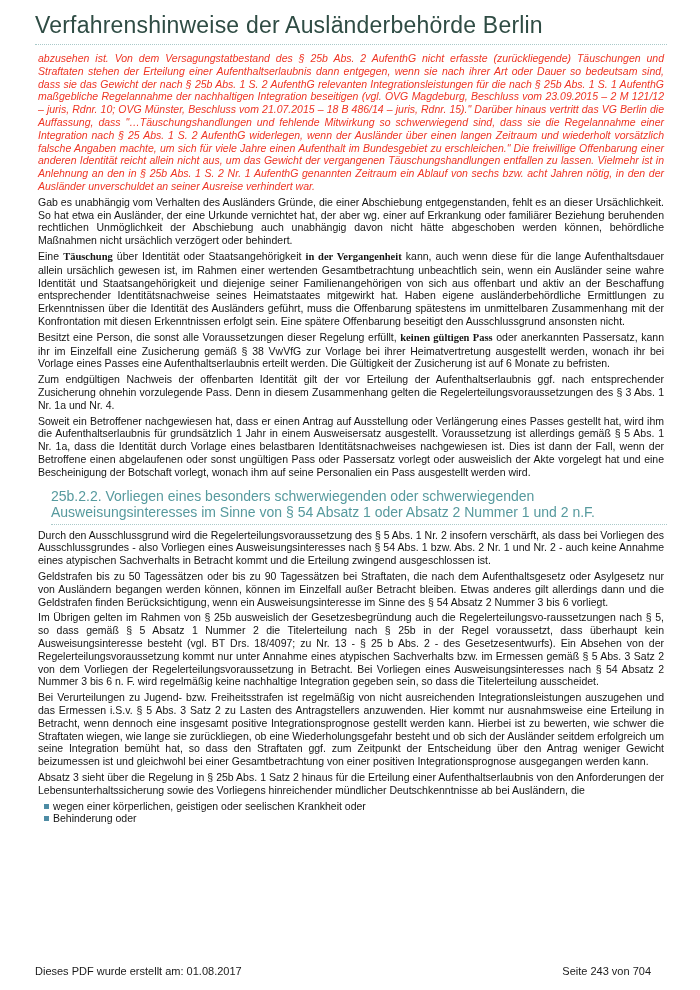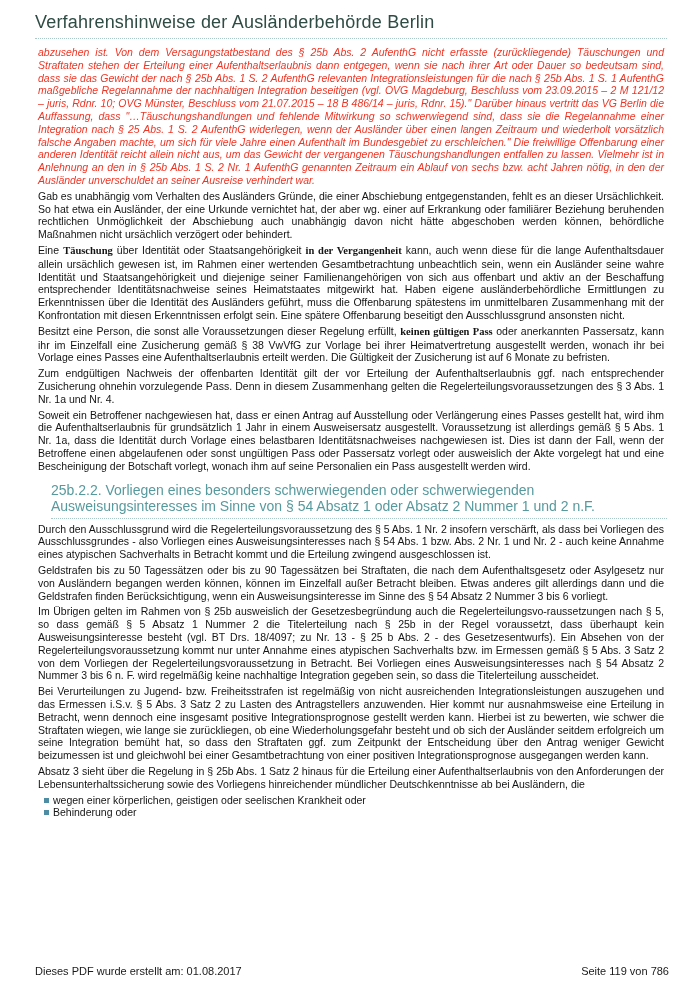--- a/index.html
+++ b/index.html
@@ -7,21 +7,21 @@
     position:relative;
     width:700px; height:990px;
     box-sizing:border-box;
     background:#ffffff;
     font-family:"Liberation Sans","DejaVu Sans",sans-serif;
     padding:12px 33px 0 35px;
     overflow:hidden;
   }
   .doc-title {
     margin:0;
-    font-size:18px;
+    font-size:23px;
     font-weight:400;
     letter-spacing:0.2px;
     color:var(--c-title,#2f4c44);
   }
   .title-rule {
     height:0;
     border-bottom:1.5px dotted var(--c-rule,#a9c9c9);
     margin:5px 0 7px 0;
   }
   .para {
@@ -56,21 +56,21 @@
   .bullet-square {
     width:5px; height:5px;
     background:var(--c-bullet,#4e8ca4);
     display:inline-block;
     margin-right:4px;
     flex:0 0 auto;
     transform:translateY(-1px);
   }
   .footer {
     position:absolute;
-    left:35px; right:31px; bottom:13px;
+    left:35px; right:49px; bottom:13px;
     display:flex;
     justify-content:space-between;
     font-size:11px;
     color:#1a1a1a;
   }
 </style>
 </head>
 <body>
 
 <div class="page">
@@ -95,15 +95,15 @@
         <span>wegen einer körperlichen, geistigen oder seelischen Krankheit oder</span>
       </div>
       <div class="bullet-item">
         <span class="bullet-square"></span>
         <span>Behinderung oder</span>
       </div>
     </div>
 
   <div class="footer">
     <span>Dieses PDF wurde erstellt am: 01.08.2017</span>
-    <span>Seite 119 von 786</span>
+    <span>Seite 243 von 704</span>
   </div>
 </div>
 
 </body></html>

